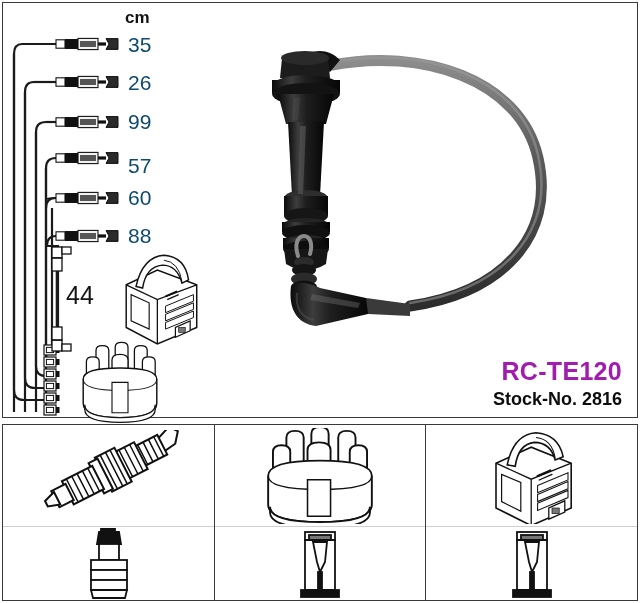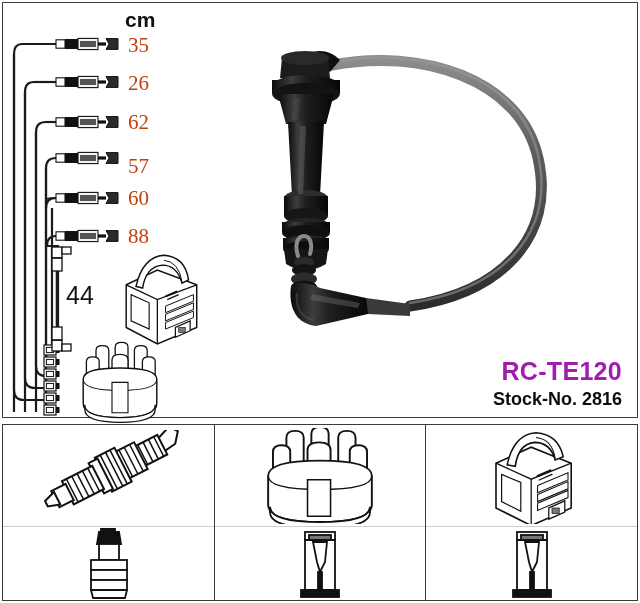--- a/index.html
+++ b/index.html
@@ -52,32 +52,32 @@
   .svg-center {
     position: absolute;
     left: 50%; top: 50%;
     transform: translate(-50%, -50%);
   }
 
   
   .cm-head {
     position: absolute;
     left: 125px; top: 8px;
-    font-size: 21px;
+    font-size: 17px;
     font-weight: bold;
     color: #111;
     letter-spacing: 0px;
   }
   .len-label {
     position: absolute;
     left: 128px;
     font-size: 21px;
     font-weight: normal;
-    color: #c2410c;
-    font-family: Liberation Serif, serif;
+    color: #0c4a6e;
+    font-family: Liberation Sans, sans-serif;
   }
   .len-44 {
     position: absolute;
     left: 66px; top: 281px;
     font-size: 25px;
     color: #141414;
   }
 
   
   .prod-code {
@@ -339,21 +339,21 @@
 
       <path d="M42,256 L90,265 L88,270 L40,262 Z" fill="#6a6a6a" opacity="0.45"></path>
       <path d="M27,255 C25,270 32,280 44,282" fill="none" stroke="#555" stroke-width="2" opacity="0.5"></path>
     </g>
   </svg>
 
   <div class="cm-head">cm</div>
 
   <div class="len-label" style="top:33px;">35</div>
   <div class="len-label" style="top:71px;">26</div>
-  <div class="len-label" style="top:110px;">62</div>
+  <div class="len-label" style="top:110px;">99</div>
   <div class="len-label" style="top:146px;margin-top:8px;">57</div>
   <div class="len-label" style="top:186px;">60</div>
   <div class="len-label" style="top:224px;">88</div>
 
   <div class="len-44">44</div>
 
   <div class="prod-code">RC-TE120</div>
   <div class="prod-stock">Stock-No. 2816</div>
 
   <div class="bottom-row">

